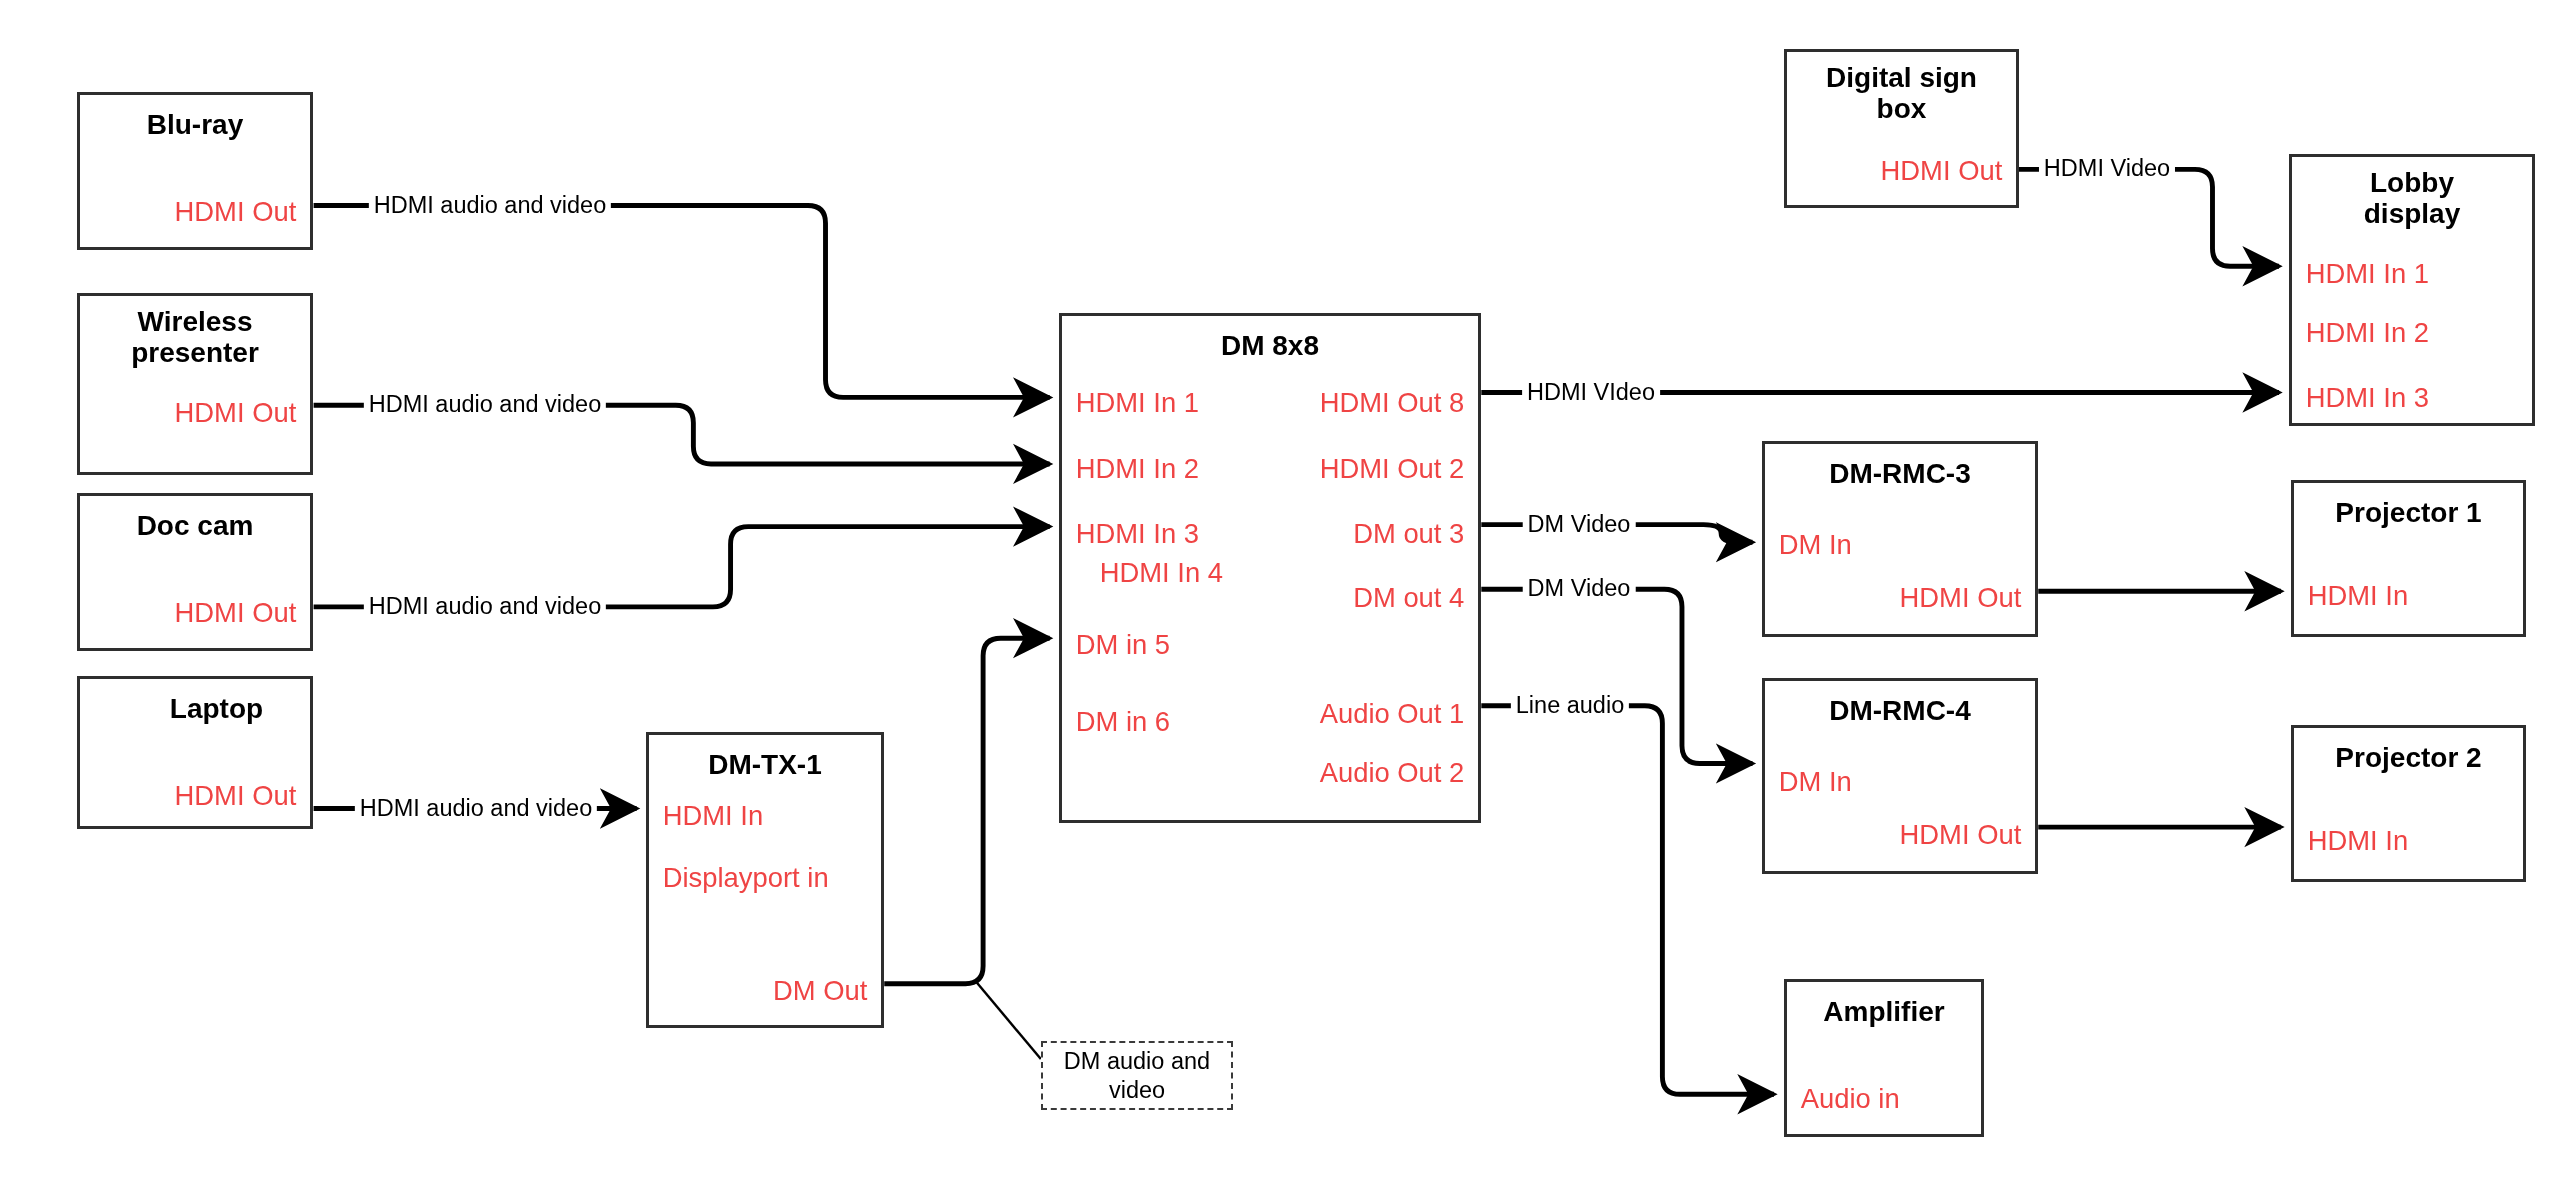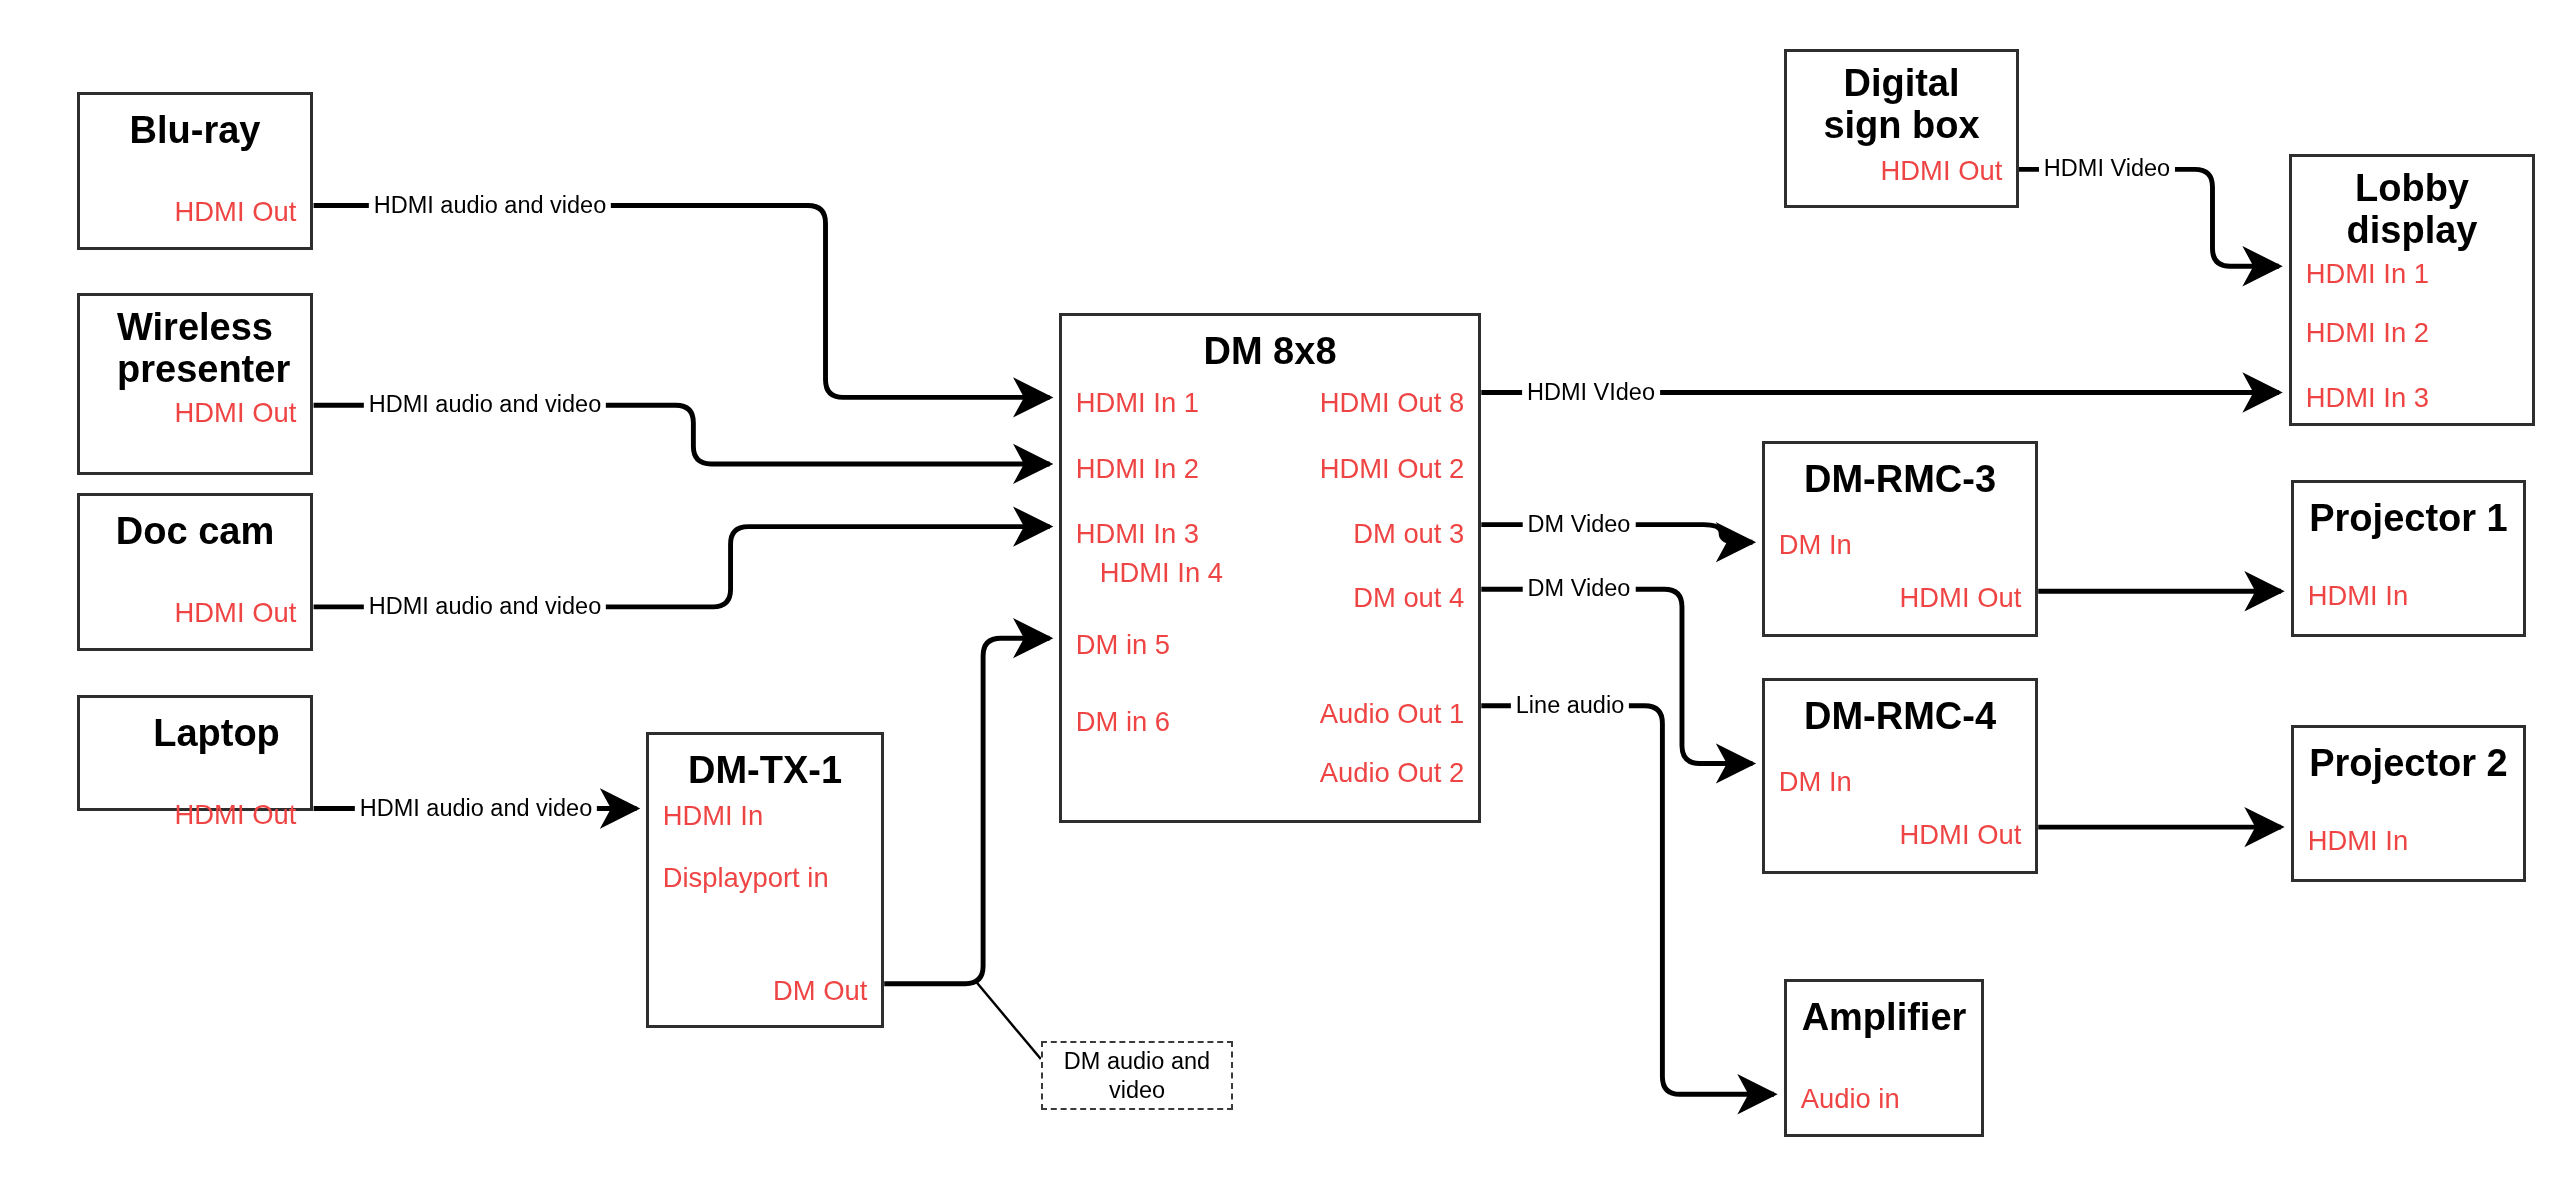--- a/index.html
+++ b/index.html
@@ -1,21 +1,21 @@
 <!DOCTYPE html>
 <html><head>
 <meta charset="utf-8">
 <title>AV Signal Flow Diagram</title>
 <style>
   html,body{margin:0;padding:0;background:#ffffff;}
   body{font-family:"Liberation Sans",sans-serif;}
   #stage{position:relative;width:2576px;height:1201px;background:#fff;overflow:hidden;}
   #wires{position:absolute;left:0;top:0;width:2576px;height:1201px;}
   .node{position:absolute;box-sizing:border-box;background:#fff;border:3.9px solid #2e2e2e;}
-  .node .title{font-weight:bold;text-align:center;font-size:38px;color:#000;line-height:1.12;}
+  .node .title{font-weight:bold;text-align:center;font-size:28px;color:#000;line-height:1.12;}
   .node .port{font-size:27.4px;color:#ef4444;white-space:nowrap;line-height:1;position:absolute;}
   .port.left{left:13.7px;}
   .port.right{right:13.7px;}
   .edge-label{position:absolute;font-size:23.5px;color:#000;background:#fff;white-space:nowrap;
               padding:0 4.9px;transform:translate(-50%,-50%);line-height:1;}
   .callout{position:absolute;box-sizing:border-box;border:2px dashed #3a3a3a;background:#fff;
            display:flex;align-items:center;justify-content:center;text-align:center;
            font-size:23.5px;color:#000;line-height:1.2;padding:3.9px 5.9px;}
 </style>
 </head>
@@ -67,21 +67,21 @@
   <div class="node" style="left:77px;top:293px;width:236px;height:182px;">
     <div class="title" style="margin-top:9.8px;padding:0 37px;">Wireless presenter</div>
     <div class="port right" style="top:103px;">HDMI Out</div>
   </div>
 
   <div class="node" style="left:77px;top:493px;width:236px;height:158px;">
     <div class="title" style="margin-top:13.7px;">Doc cam</div>
     <div class="port right" style="top:103px;">HDMI Out</div>
   </div>
 
-  <div class="node" style="left:77px;top:695px;width:236px;height:116px;padding-left:43px;">
+  <div class="node" style="left:77px;top:676px;width:236px;height:153px;padding-left:43px;">
     <div class="title" style="margin-top:13.7px;">Laptop</div>
     <div class="port right" style="top:103px;">HDMI Out</div>
   </div>
 
   <div class="node" style="left:646px;top:732px;width:238px;height:296px;">
     <div class="title" style="margin-top:13.7px;">DM-TX-1</div>
     <div class="port left" style="top:67px;">HDMI In</div>
     <div class="port left" style="top:129px;text-align:center;">Displayport in</div>
     <div class="port right" style="top:242px;">DM Out</div>
   </div>

